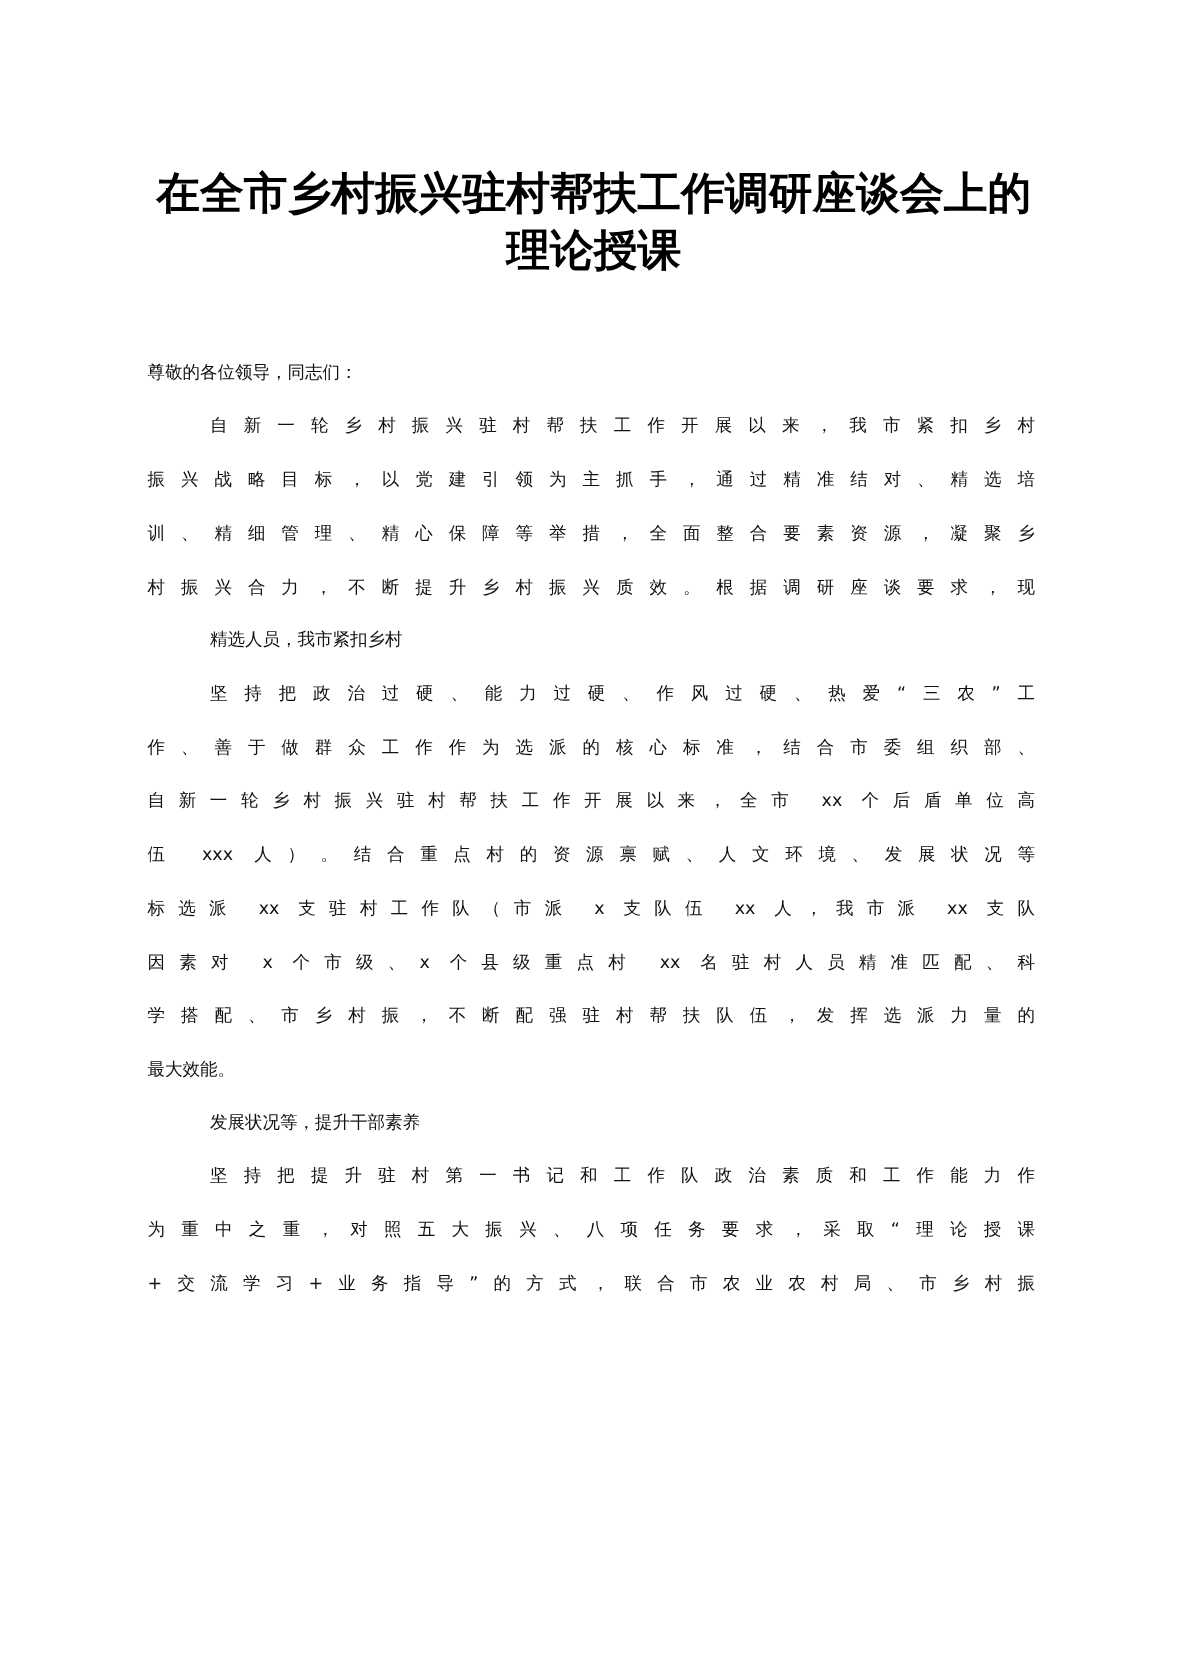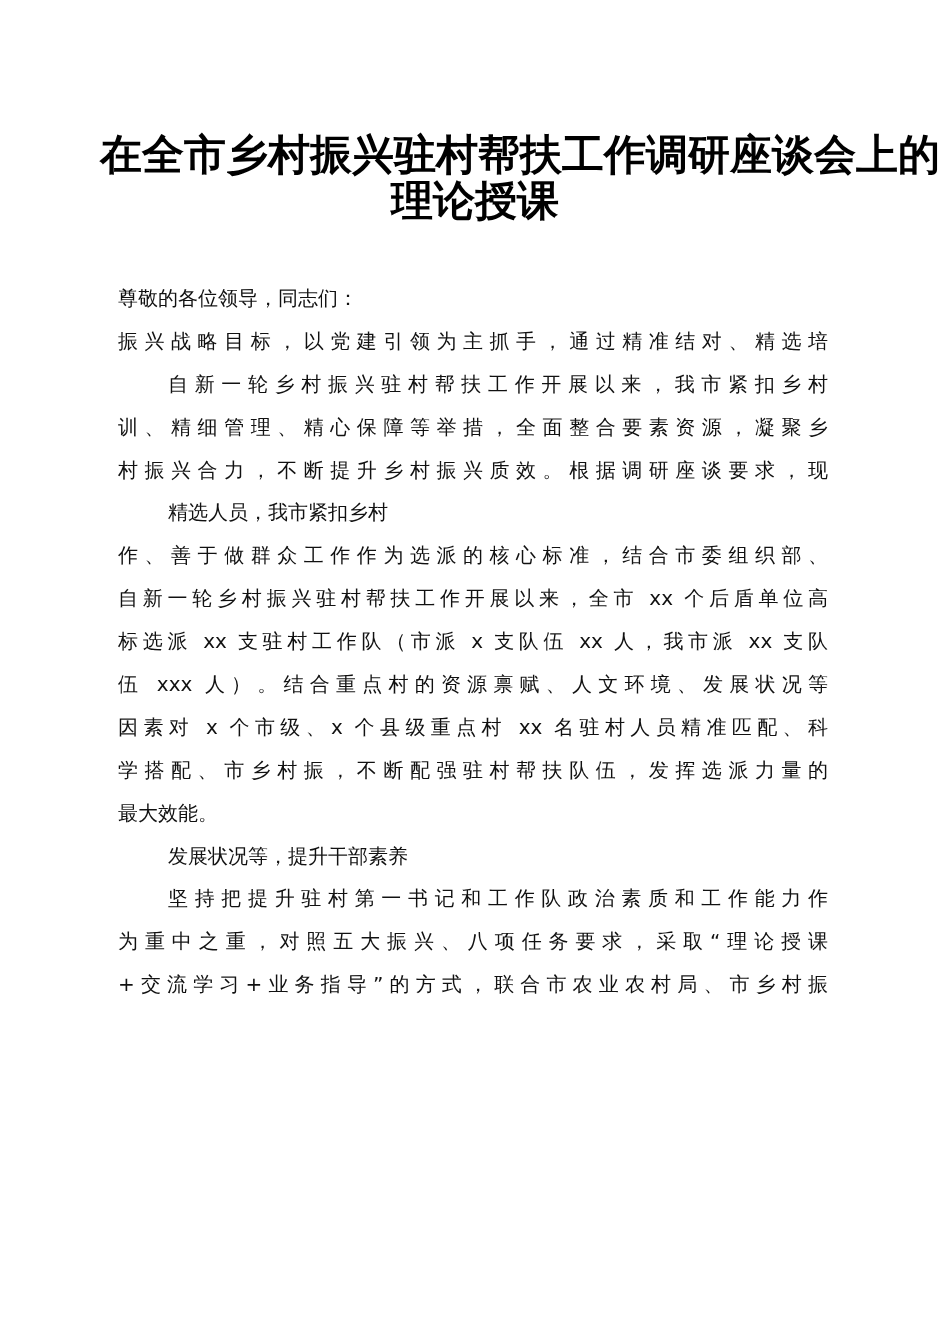--- a/index.html
+++ b/index.html
@@ -2,52 +2,53 @@
 <html><head>
 <meta charset="utf-8">
 <style>
   html, body { margin: 0; padding: 0; background: #ffffff; }
   body { width: 950px; height: 1344px; position: relative; overflow: hidden; }
   .page { position: absolute; left: 0; top: 0; width: 950px; height: 1344px; background: #fff; }
   .title {
     position: absolute; left: 100px; width: 750px; top: 132px;
     text-align: center; color: #000;
     font-family: "DejaVu Serif", "Liberation Serif", serif;
-    font-weight: bold; font-size: 42px; line-height: 46px; letter-spacing: 0px;
+    font-weight: bold; font-size: 35px; line-height: 46px; letter-spacing: 0px;
   }
   .title div { white-space: nowrap; }
   .body {
     position: absolute; left: 118px; top: 277px; width: 710px;
     font-family: "DejaVu Sans", "Liberation Sans", sans-serif;
-    font-size: 20px; color: #111; line-height: 42.9px;
+    font-size: 14px; color: #111; line-height: 42.9px;
   }
   .line { white-space: nowrap; height: 42.9px; text-align: justify; text-align-last: justify; }
   .line.last { text-align-last: left; }
   .line.indent { padding-left: 50px; }
 </style>
 </head>
 <body>
 
 <div class="page">
   <div class="title">
     <div>在全市乡村振兴驻村帮扶工作调研座谈会上的</div>
     <div>理论授课</div>
   </div>
 
   <div class="body" id="doc-body">
       <div class="line last">尊敬的各位领导，同志们：</div>
+      <div class="line indent">自新一轮乡村振兴驻村帮扶工作开展以来，我市紧扣乡村</div>
       <div class="line">振兴战略目标，以党建引领为主抓手，通过精准结对、精选培</div>
-      <div class="line indent">自新一轮乡村振兴驻村帮扶工作开展以来，我市紧扣乡村</div>
       <div class="line">训、精细管理、精心保障等举措，全面整合要素资源，凝聚乡</div>
       <div class="line">村振兴合力，不断提升乡村振兴质效。根据调研座谈要求，现</div>
       <div class="line indent last">精选人员，我市紧扣乡村</div>
+      <div class="line indent">坚持把政治过硬、能力过硬、作风过硬、热爱“三农”工</div>
       <div class="line">作、善于做群众工作作为选派的核心标准，结合市委组织部、</div>
       <div class="line">自新一轮乡村振兴驻村帮扶工作开展以来，全市 xx 个后盾单位高</div>
+      <div class="line">伍 xxx 人）。结合重点村的资源禀赋、人文环境、发展状况等</div>
       <div class="line">标选派 xx 支驻村工作队（市派 x 支队伍 xx 人，我市派 xx 支队</div>
-      <div class="line">伍 xxx 人）。结合重点村的资源禀赋、人文环境、发展状况等</div>
       <div class="line">因素对 x 个市级、x 个县级重点村 xx 名驻村人员精准匹配、科</div>
       <div class="line">学搭配、市乡村振，不断配强驻村帮扶队伍，发挥选派力量的</div>
       <div class="line last">最大效能。</div>
       <div class="line indent last">发展状况等，提升干部素养</div>
       <div class="line indent">坚持把提升驻村第一书记和工作队政治素质和工作能力作</div>
       <div class="line">为重中之重，对照五大振兴、八项任务要求，采取“理论授课</div>
       <div class="line">+交流学习+业务指导”的方式，联合市农业农村局、市乡村振</div>
     </div>
 </div>
 

